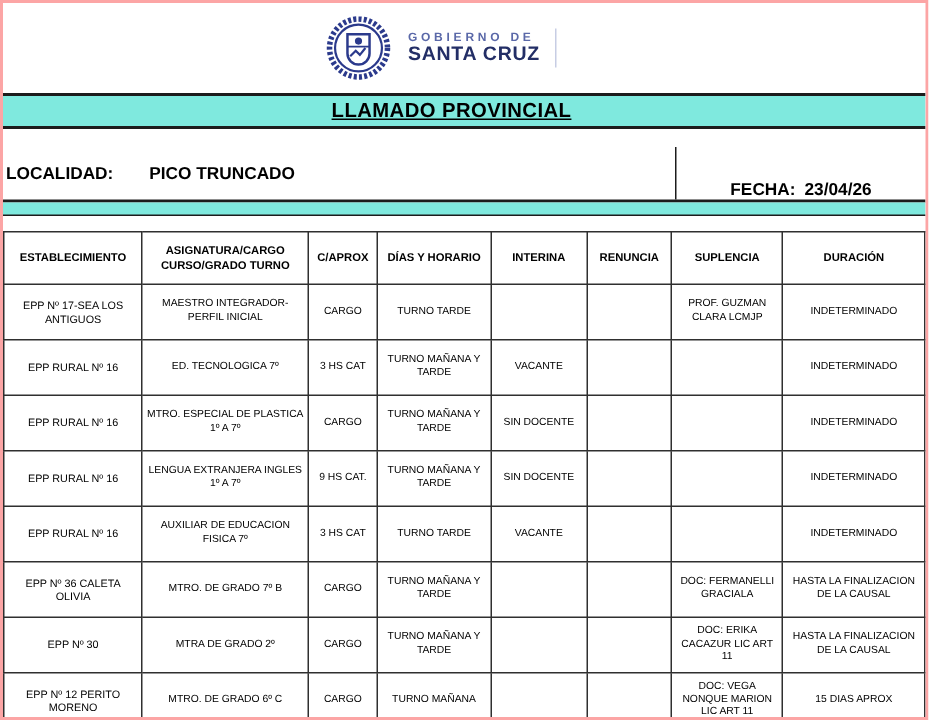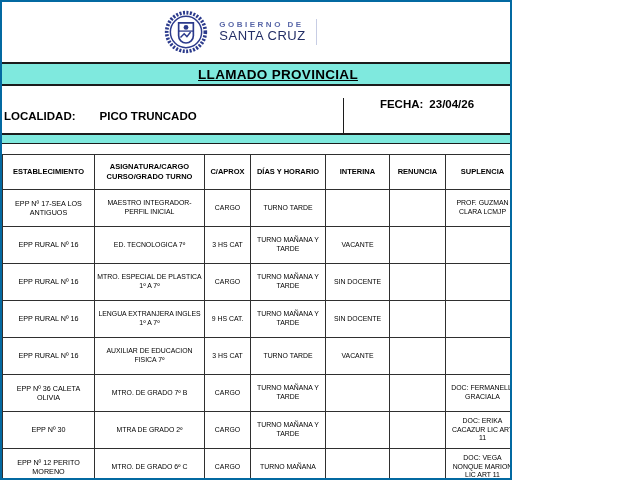--- a/index.html
+++ b/index.html
@@ -1,41 +1,41 @@
 <!DOCTYPE html>
 <html><head>
 <meta charset="utf-8">
 <style>
   * { margin: 0; padding: 0; box-sizing: border-box; }
   html, body { width: 619px; height: 480px; background: #ffffff; }
   body { font-family: "Liberation Sans", sans-serif; color: #000; }
 
   .page {
-    width: 512px; height: 480px;
-    border: 2px solid #0369a1;
+    width: 619px; height: 480px;
+    border: 2px solid #fca5a5;
     background: #fff;
     overflow: hidden;
   }
 
   
   .brand {
     height: 60px;
     display: flex;
     align-items: center;
     justify-content: center;
     transform: translateX(-16px);
     gap: 10px;
   }
   .crest { width: 46px; height: 46px; flex: 0 0 auto; }
   .gov { line-height: 1.05; }
   .gov-line1 {
     font-size: 8px; letter-spacing: 2.5px; color: #5a68a8; font-weight: bold;
   }
   .gov-line2 {
-    font-size: 13px; font-weight: normal; color: #232e66; letter-spacing: 0.5px;
+    font-size: 13px; font-weight: bold; color: #232e66; letter-spacing: 0.5px;
   }
   .brand-divider { width: 1px; height: 26px; background: #c7cde4; }
   .council { font-size: 8.5px; color: #2d3a86; line-height: 1.25; }
 
   
   .banner {
     background: #7fe9de;
     border-top: 2px solid #1c1c1c;
     border-bottom: 2px solid #1c1c1c;
     height: 24px;
@@ -57,21 +57,21 @@
   .loc-cell {
     flex: 1 1 auto;
     border-right: 1.5px solid #1c1c1c;
     display: flex; align-items: center;
     padding-left: 2px;
     gap: 24px;
   }
   .loc-label, .loc-value, .fecha-cell { font-size: 11.5px; font-weight: bold; }
   .fecha-cell {
     width: 166px; flex: 0 0 auto;
-    display: flex; align-items: flex-start; justify-content: center;
+    display: flex; align-items: flex-end; justify-content: center;
     gap: 6px;
   }
 
   .teal-strip {
     height: 9px;
     background: #7fe9de;
     border-bottom: 1.5px solid #1c1c1c;
   }
 
   

